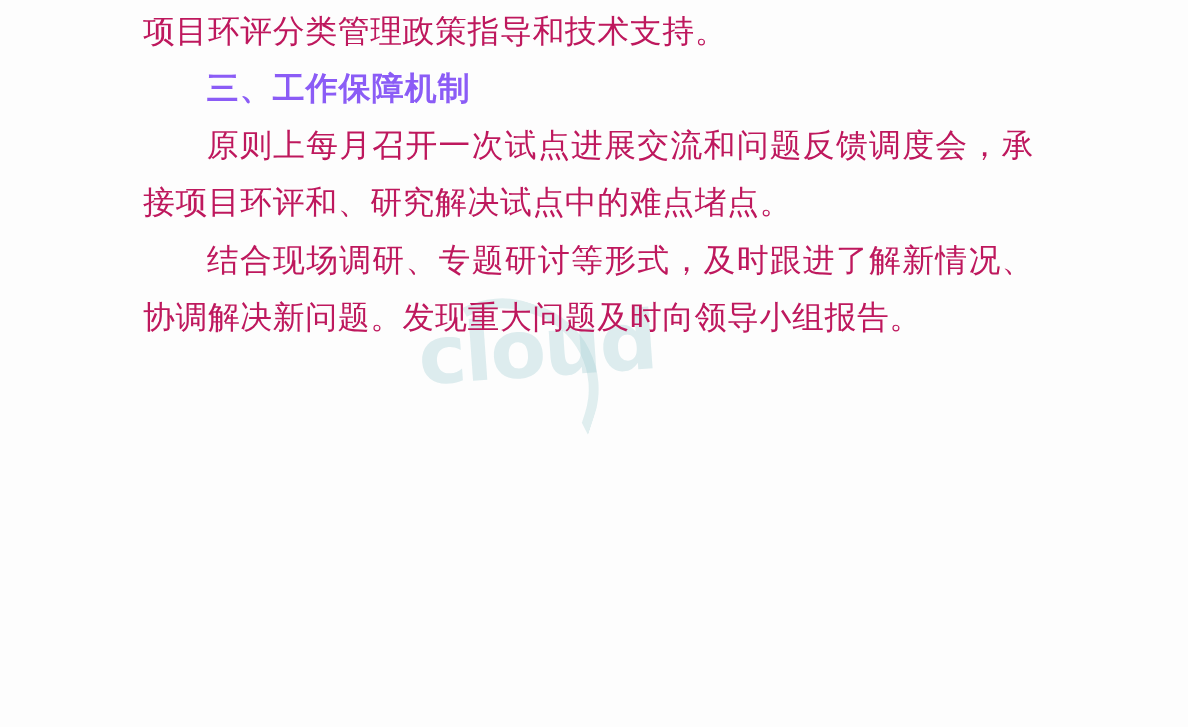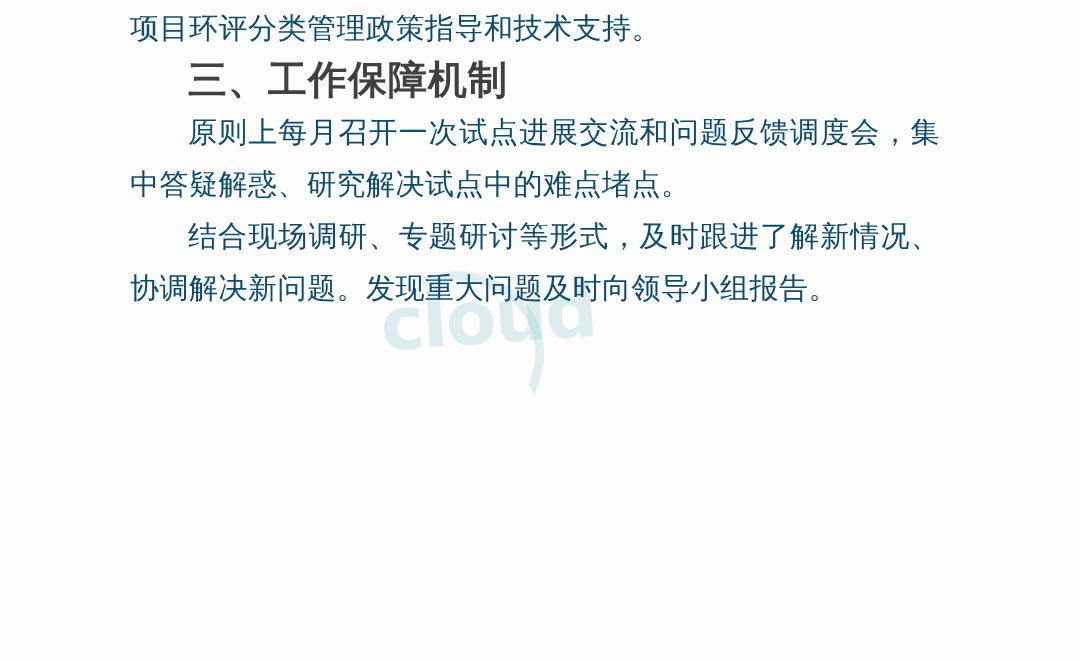--- a/index.html
+++ b/index.html
@@ -24,34 +24,34 @@
   }
   .doc-body {
     position: relative;
     z-index: 2;
     padding-top: 2px;
   }
   p.para {
     margin: 0;
     font-size: 29px;
     line-height: 52px;
-    color: #0c4a6e;
+    color: #be185d;
     letter-spacing: 0.5px;
     text-align: justify;
     text-justify: inter-ideograph;
     word-break: break-all;
   }
   p.indent {
     text-indent: 58px;
   }
   p.heading {
     margin: 0;
-    font-size: 39px;
+    font-size: 29px;
     line-height: 52px;
-    color: #404040;
+    color: #8b5cf6;
     font-weight: bold;
     text-indent: 58px;
     font-family: "DejaVu Sans", "Liberation Sans", sans-serif;
     letter-spacing: 1px;
   }
   .watermark {
     position: absolute;
     z-index: 1;
     left: 380px;
     top: 268px;
@@ -95,18 +95,18 @@
 
   <div class="doc-body">
 
     <p class="para">项目环评分类管理政策指导和技术支持。</p>
 
 
 
     <p class="heading">三、工作保障机制</p>
 
 
-    <p class="para indent">原则上每月召开一次试点进展交流和问题反馈调度会，集中答疑解惑、研究解决试点中的难点堵点。</p>
+    <p class="para indent">原则上每月召开一次试点进展交流和问题反馈调度会，承接项目环评和、研究解决试点中的难点堵点。</p>
 
     <p class="para indent">结合现场调研、专题研讨等形式，及时跟进了解新情况、协调解决新问题。发现重大问题及时向领导小组报告。</p>
 
   </div>
 </div>
 
 </body></html>

